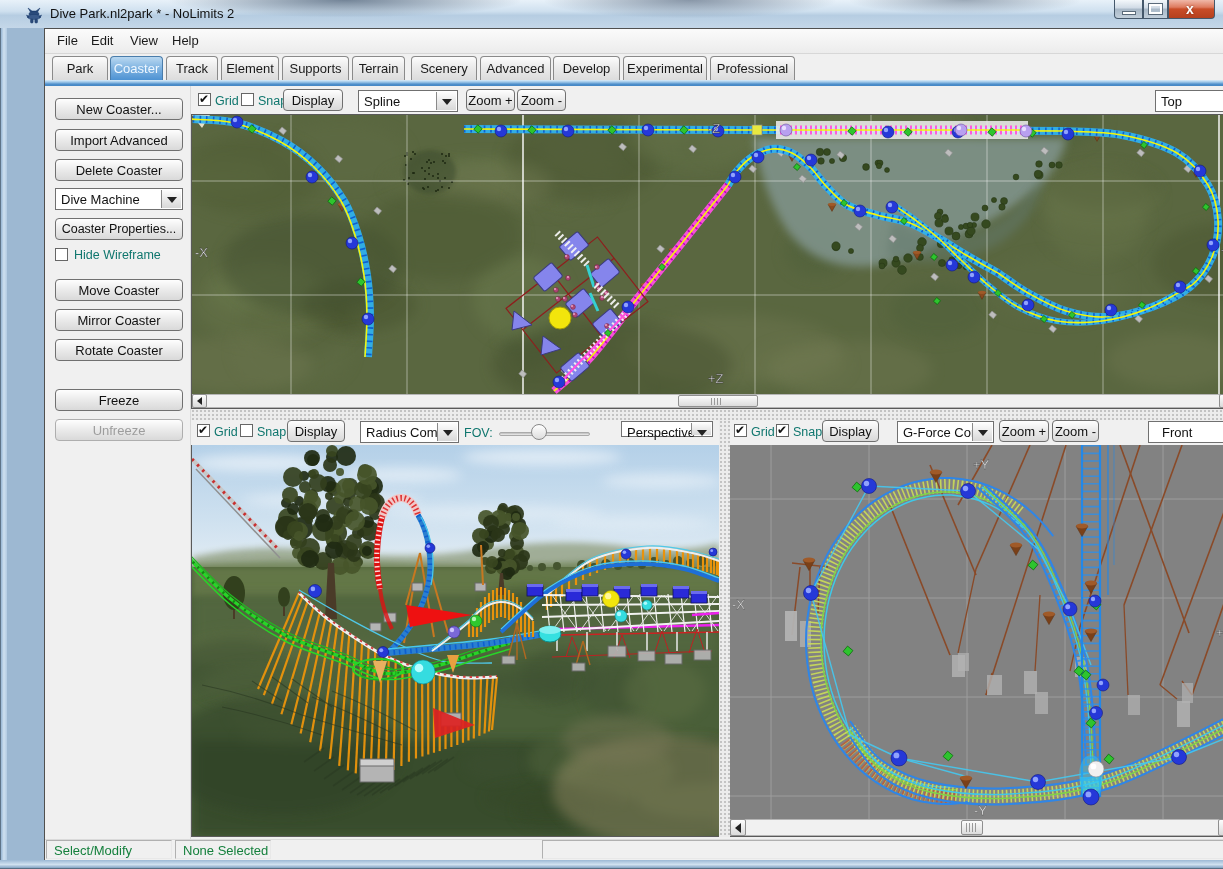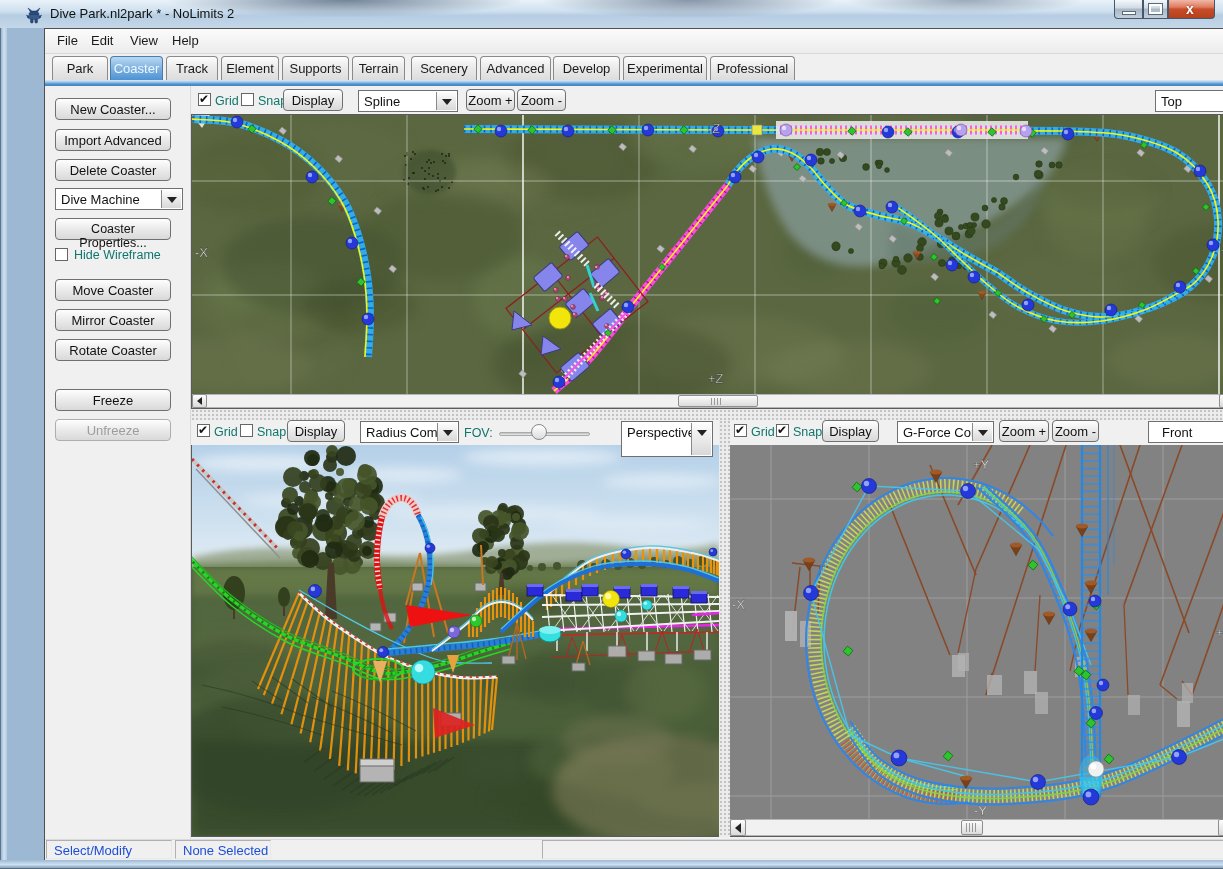--- a/index.html
+++ b/index.html
@@ -23,21 +23,21 @@
 
 #menubar{left:0px;top:0px;width:1207px;height:25px;background:linear-gradient(180deg,#fbfbfb,#ececec);border-bottom:1px solid #d7d7d7;}
 .menuitem{top:4px;font-size:13px;color:#1a1a1a;}
 #tabstrip{left:0px;top:26px;width:1207px;height:25px;background:#f0f0f0;}
 .tab{top:1px;height:24px;border:1px solid #8a8a8a;border-bottom:none;border-radius:4px 4px 0 0;
  background:linear-gradient(180deg,#fcfcfc 0%,#ebebeb 45%,#dcdcdc 100%);
  font-size:13px;color:#1a1a1a;text-align:center;padding-top:4px;}
 .tabsel{background:linear-gradient(180deg,#b9d8f1 0%,#84b6e2 45%,#4d92d3 100%);color:#eef7ff;border-color:#4a7dab;}
 #bluestripe{left:0px;top:51px;width:1207px;height:6px;background:linear-gradient(180deg,#dcedf9 0%,#9cc6e8 35%,#4e8fcb 70%,#4486c4 100%);}
 #leftpanel{left:0px;top:57px;width:146px;height:753px;background:#f0f0f0;border-right:1px solid #d9d9d9;}
-.pbtn{left:10px;width:116px;height:22px;border:1px solid #707070;border-radius:4px;
+.pbtn{left:10px;width:128px;height:22px;border:1px solid #707070;border-radius:4px;
  background:linear-gradient(180deg,#fefefe 0%,#ececec 45%,#d9d9d9 100%);
  font-size:13px;color:#111;text-align:center;padding-top:3px;}
 .pbtn.dis{color:#9d9d9d;border-color:#aeaeae;}
 .combo{border:1px solid #707070;background:#fff;font-size:13px;color:#111;}
 .comboarrow{position:absolute;right:1px;top:1px;bottom:1px;width:20px;border-left:1px solid #8a8a8a;
  background:linear-gradient(180deg,#fdfdfd,#d8d8d8);}
 .comboarrow:after{content:"";position:absolute;left:5px;top:7px;border:5px solid transparent;border-top:6px solid #222;}
 .cb{width:13px;height:13px;border:1px solid #666;background:#fff;}
 .cb.chk:after{content:"\2714";position:absolute;left:0px;top:-2px;font-size:12px;color:#111;}
 .lbl{font-size:12.5px;color:#0f766e;}
@@ -45,21 +45,21 @@
  background:linear-gradient(180deg,#fefefe 0%,#ececec 45%,#d9d9d9 100%);
  font-size:13px;color:#111;text-align:center;padding-top:3px;}
 #row1{left:146px;top:57px;width:1061px;height:29px;background:#f0f0f0;}
 .dotted{background-color:#ececec;background-image:radial-gradient(circle,#9a9a9a 22%,rgba(0,0,0,0) 28%);background-size:4px 4px;}
 .sb{background:#f1f1f1;border:1px solid #b5b5b5;}
 .sbthumb{position:absolute;background:linear-gradient(180deg,#fbfbfb,#dcdcdc);border:1px solid #8f8f8f;border-radius:2px;}
 .sbbtn{position:absolute;background:linear-gradient(180deg,#fdfdfd,#dadada);border:1px solid #8f8f8f;border-radius:2px;color:#222;}
 .arr{position:absolute;width:0;height:0;}
 #statusbar{left:0px;top:810px;width:1207px;height:21px;background:#f0f0f0;border-top:1px solid #dadada;}
 .spanel{top:1px;height:19px;border:1px solid #b0b0b0;border-right-color:#e8e8e8;border-bottom-color:#e8e8e8;
- background:#f0f0f0;font-size:13px;color:#1d4ed8;padding:2px 0 1px 7px;}
+ background:#f0f0f0;font-size:13px;color:#15803d;padding:2px 0 1px 7px;}
 </style></head><body>
 <div id="titlebar" class="abs">
     <div class="smudge1 abs"></div>
     <div class="smudge2 abs"></div>
     <div class="smudge3 abs"></div>
   </div>
 <svg class="abs" style="left:24px;top:6px" width="20" height="18" viewBox="0 0 20 18">
 <g fill="#2a4a7a" stroke="#1a3a6a" stroke-width="0.5">
 <path d="M4,2 L8,5 L12,5 L16,2 L13,7 L7,7 Z"></path>
 <ellipse cx="10" cy="8" rx="5" ry="2.5"></ellipse>
@@ -1122,21 +1122,21 @@
     <div class="abs" style="left:685px;top:391px;width:522px;height:25px;background:#f0f0f0"></div>
     <div class="cb chk abs" style="left:152px;top:395px"></div>
     <div class="lbl abs" style="left:169px;top:396px">Grid</div>
     <div class="cb abs" style="left:195px;top:395px"></div>
     <div class="lbl abs" style="left:212px;top:396px">Snap</div>
     <div class="toolbtn abs" style="left:242px;top:391px;width:58px">Display</div>
     <div class="combo abs" style="left:315px;top:392px;width:99px;height:22px;padding:3px 0 0 5px;overflow:hidden;white-space:nowrap">Radius Comb<div class="comboarrow"></div></div>
     <div class="lbl abs" style="left:419px;top:397px">FOV:</div>
     <div class="abs" style="left:454px;top:403px;width:91px;height:4px;background:linear-gradient(180deg,#bbb,#eee);border-radius:2px;border:1px solid #aaa"></div>
     <div class="abs" style="left:486px;top:395px;width:16px;height:16px;border-radius:50%;background:linear-gradient(180deg,#fff,#ddd);border:1px solid #888"></div>
-    <div class="combo abs" style="left:576px;top:392px;width:92px;height:36px;padding:3px 4px 0 5px">Perspective<div class="comboarrow"></div></div>
+    <div class="combo abs" style="left:576px;top:392px;width:92px;height:16px;padding:3px 4px 0 5px">Perspective<div class="comboarrow"></div></div>
     <div class="cb chk abs" style="left:689px;top:395px"></div>
     <div class="lbl abs" style="left:706px;top:396px">Grid</div>
     <div class="cb chk abs" style="left:731px;top:395px"></div>
     <div class="lbl abs" style="left:748px;top:396px">Snap</div>
     <div class="toolbtn abs" style="left:777px;top:391px;width:57px">Display</div>
     <div class="combo abs" style="left:852px;top:392px;width:97px;height:22px;padding:3px 0 0 5px;overflow:hidden;white-space:nowrap">G-Force Comb<div class="comboarrow"></div></div>
     <div class="toolbtn abs" style="left:954px;top:391px;width:50px">Zoom +</div>
     <div class="toolbtn abs" style="left:1007px;top:391px;width:47px">Zoom -</div>
     <div class="combo abs" style="left:1103px;top:392px;width:101px;height:22px;padding:3px 0 0 13px">Front<div class="comboarrow"></div></div>
     <div class="sb abs" style="left:1189px;top:416px;width:17px;height:374px"></div>

